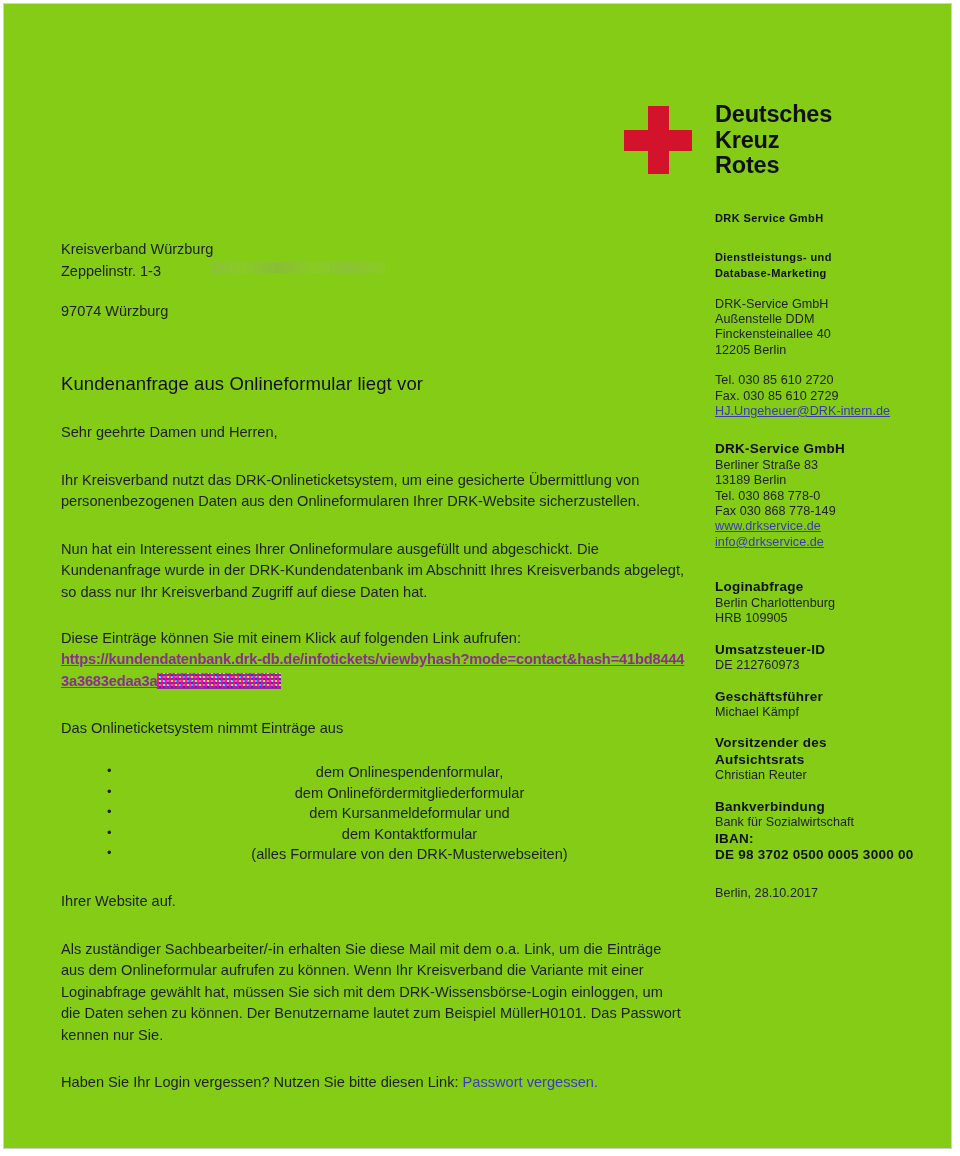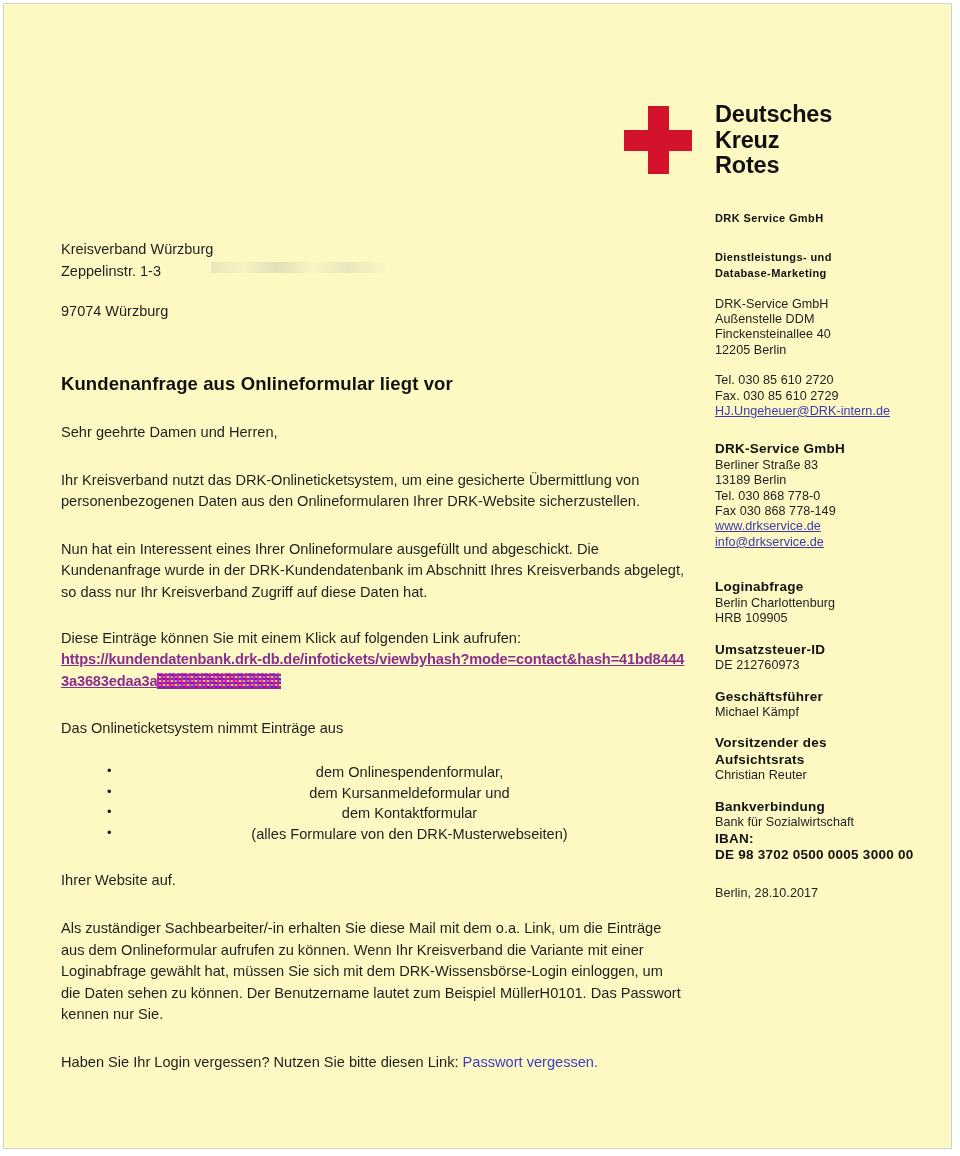--- a/index.html
+++ b/index.html
@@ -16,21 +16,21 @@
     overflow: hidden;
   }
 
   
   .page {
     position: absolute;
     left: 3px;
     top: 3px;
     width: 949px;
     height: 1146px;
-    background: #fef9c3;
+    background: #84cc16;
     border: 1px solid #d2d2d2;
     border-right-color: #cfcfcf;
     border-bottom-color: #cfcfcf;
     box-sizing: border-box;
     overflow: hidden;
   }
 
   
   .sidebar {
     position: absolute;
@@ -125,21 +125,21 @@
       rgba(200,200,200,0.08) 58%,
       rgba(165,165,165,0.22) 78%,
       rgba(210,210,210,0.06) 100%);
     filter: blur(0.6px);
   }
   .addr-gap { height: 18px; }
 
   h1.subject {
     font-size: 18.5px;
     line-height: 24px;
-    font-weight: bold;
+    font-weight: normal;
     color: #111;
     margin: 50px 0 0 0;
     letter-spacing: 0.1px;
   }
 
   p.body {
     font-size: 14.6px;
     line-height: 21.6px;
     color: #1f1f1f;
     margin: 26px 0 0 0;
@@ -322,20 +322,21 @@
     <p class="body tight">Diese Einträge können Sie mit einem Klick auf folgenden Link aufrufen:</p>
 
     <div class="linkline">
       <a class="bigurl" href="#">https://kundendatenbank.drk-db.de/infotickets/viewbyhash?mode=contact&amp;hash=41bd84443a3683edaa3a</a><span class="redaction"></span>
     </div>
 
     <p class="body">Das Onlineticketsystem nimmt Einträge aus</p>
 
     <ul class="forms">
       <li>dem Onlinespendenformular,</li>
+      <li>dem Onlinefördermitgliederformular</li>
       <li>dem Kursanmeldeformular und</li>
       <li>dem Kontaktformular</li>
       <li>(alles Formulare von den DRK-Musterwebseiten)</li>
     </ul>
 
     <p class="body">Ihrer Website auf.</p>
 
     <p class="body">Als zuständiger Sachbearbeiter/-in erhalten Sie diese Mail mit dem o.a. Link, um die Einträge aus dem Onlineformular aufrufen zu können. Wenn Ihr Kreisverband die Variante mit einer Loginabfrage gewählt hat, müssen Sie sich mit dem DRK-Wissensbörse-Login einloggen, um die Daten sehen zu können. Der Benutzername lautet zum Beispiel MüllerH0101. Das Passwort kennen nur Sie.</p>
 
     <p class="body"><span>Haben Sie Ihr Login vergessen? Nutzen Sie bitte diesen Link: </span><a class="inline-link" href="#">Passwort vergessen.</a></p>

